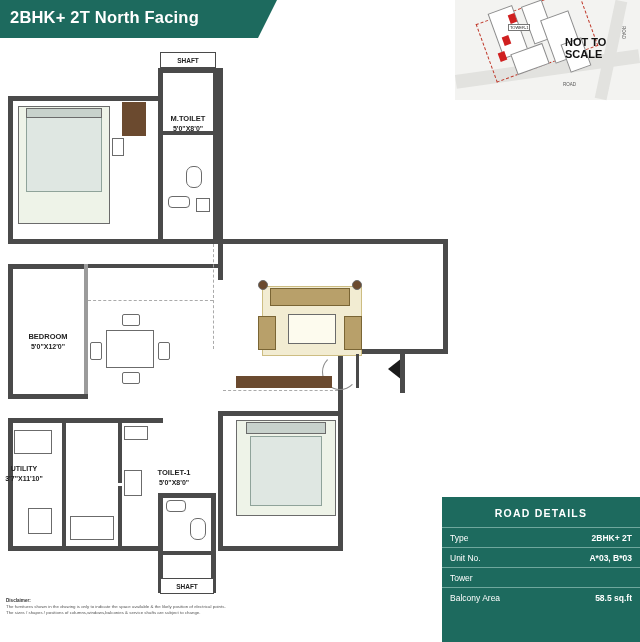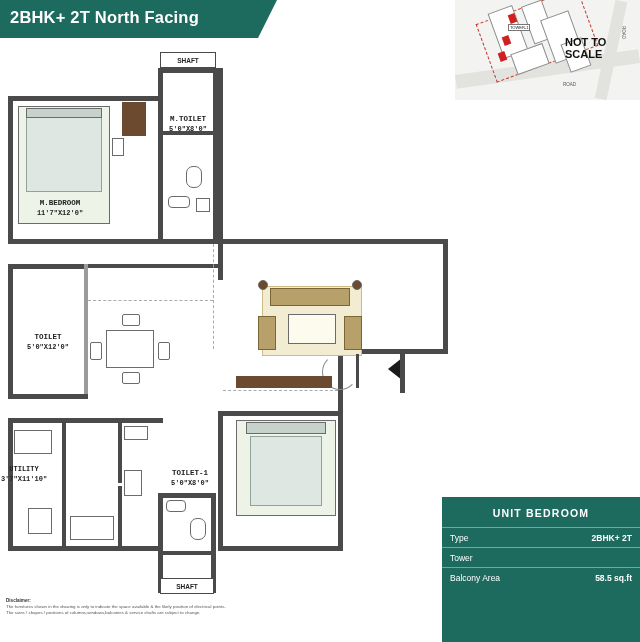--- a/index.html
+++ b/index.html
@@ -55,21 +55,21 @@
   }
 
   
   #plan {
     position:absolute; left:0; top:38px; width:455px; height:570px;
   }
   .wall { position:absolute; background:#4a4a4a; }
   .wall-light { position:absolute; background:#9b9b9b; }
   .rlabel{
     position:absolute; text-align:center; font-size:7.5px; line-height:10px;
-    font-weight:bold; color:#222; width:120px;font-family:Liberation Mono, monospace;
+    font-weight:bold; color:#222; width:120px;
   }
   .rlabel .dim{ font-weight:bold; font-size:7px; display:block; }
   .shaft-box{
     position:absolute; border:1px solid #4a4a4a; background:#fff;
     font-size:6.5px; font-weight:bold; text-align:center; line-height:11px; color:#222;
   }
   .bed-outer{ position:absolute; border:1px solid #6b6b6b; background:#eef3e8; }
   .bed-head{ position:absolute; background:#6b4a2f; }
   .bed-body{ position:absolute; background:#dfe7e2; border:1px solid #8fa39a; }
   .sofa{ position:absolute; background:#b8a06a; border:1px solid #7a6534; }
@@ -229,56 +229,56 @@
 
   <div class="fix" style="left:124px;top:388px;width:24px;height:14px;"></div>
   <div class="fix" style="left:124px;top:432px;width:18px;height:26px;"></div>
   <div class="fix" style="left:70px;top:478px;width:44px;height:24px;"></div>
   <div class="fix" style="left:14px;top:392px;width:38px;height:24px;"></div>
   <div class="fix" style="left:28px;top:470px;width:24px;height:26px;"></div>
 
   <div class="fix" style="left:166px;top:462px;width:20px;height:12px;border-radius:4px;"></div>
   <div class="fix" style="left:190px;top:480px;width:16px;height:22px;border-radius:7px;"></div>
 
-  <div class="rlabel" style="left:0px;top:160px;">
-    <span>M.BEDROOM</span>
-    <span class="dim">11'7"X12'0"</span>
-  </div>
 
   <div class="rlabel" style="left:128px;top:76px;width:120px;">
     <span>M.TOILET</span>
     <span class="dim">5'0"X8'0"</span>
   </div>
 
 
   <div class="rlabel" style="left:-12px;top:294px;width:120px;">
-    <span>TOILET</span>
+    <span>BEDROOM</span>
     <span class="dim">5'0"X12'0"</span>
   </div>
 
   <div class="rlabel" style="left:-26px;top:426px;width:100px;font-size:7px;">
     <span>UTILITY</span>
     <span class="dim">3'7"X11'10"</span>
   </div>
 
 
-  <div class="rlabel" style="left:130px;top:430px;width:120px;">
+  <div class="rlabel" style="left:114px;top:430px;width:120px;">
     <span>TOILET-1</span>
     <span class="dim">5'0"X8'0"</span>
   </div>
 
 </div>
 
 <div id="unit-details">
-  <h3>UNIT BEDROOM</h3>
+  <h3>ROAD DETAILS</h3>
   <table>
     <tbody>
       <tr>
         <td>Type</td>
         <td class="val">2BHK+ 2T</td>
+      </tr>
+      <tr>
+        <td>Unit No.</td>
+        <td class="val">A*03, B*03</td>
       </tr>
       <tr>
         <td>Tower</td>
         <td class="val"></td>
       </tr>
       <tr>
         <td>Balcony Area</td>
         <td class="val">58.5 sq.ft</td>
       </tr>
     </tbody>

